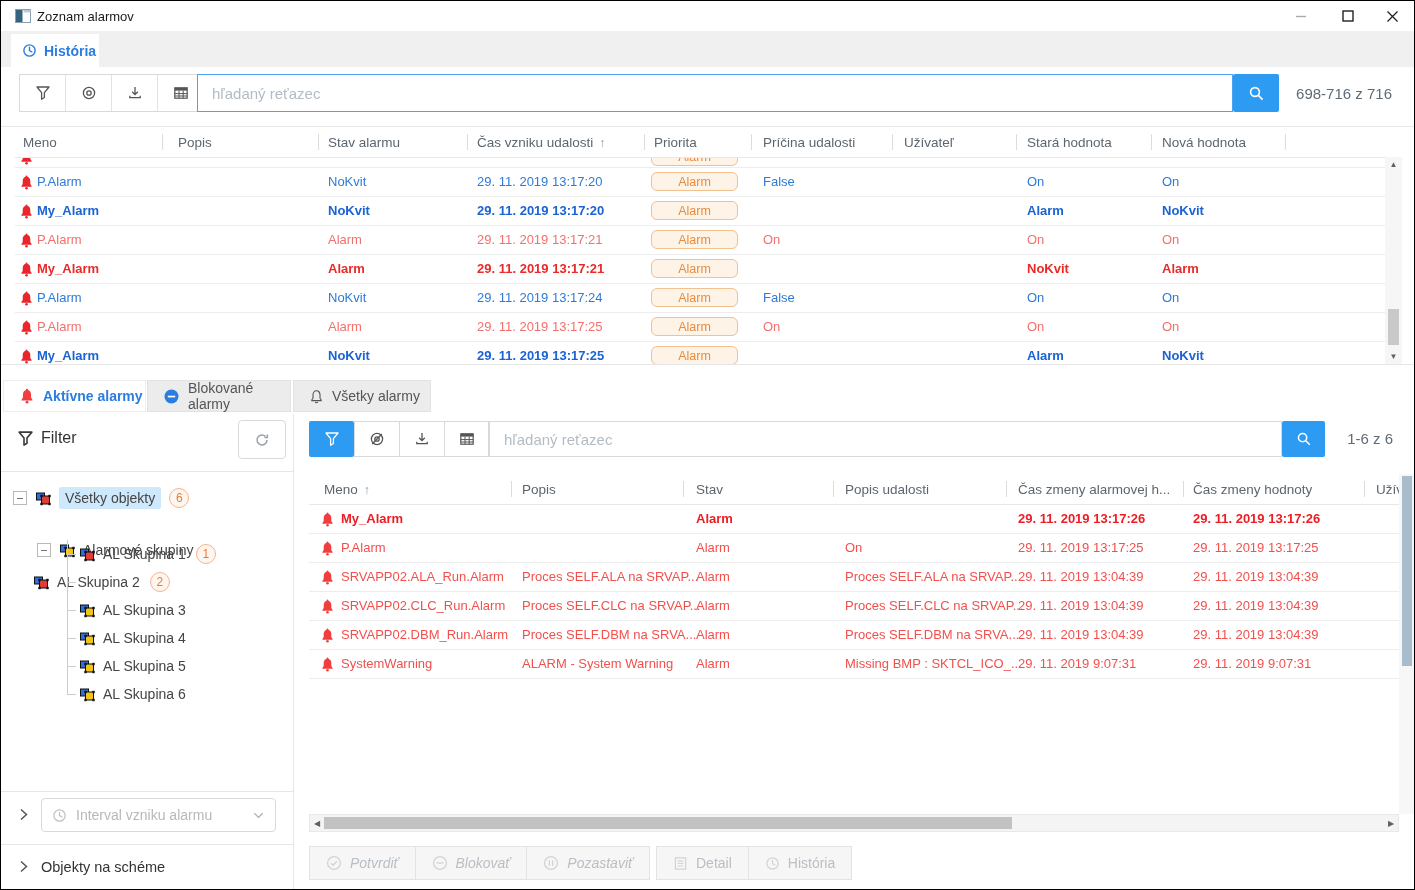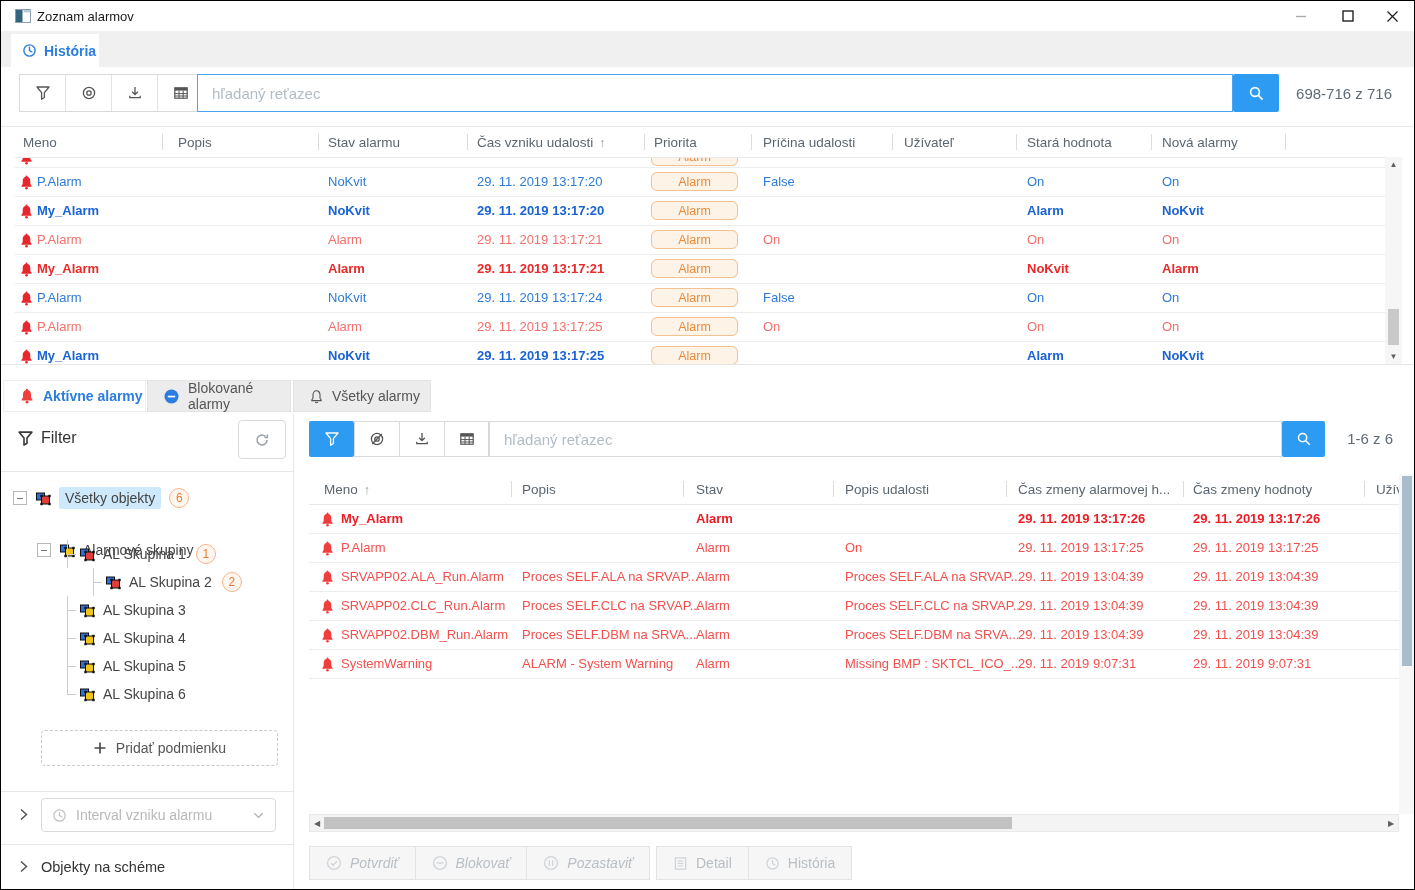--- a/index.html
+++ b/index.html
@@ -170,21 +170,21 @@
         <span class="colsep" style="left:1136px;"></span>
       <span class="colsep" style="left:1270px;"></span>
       <span class="th" style="left:8px;">Meno</span>
       <span class="th" style="left:163px;">Popis</span>
       <span class="th" style="left:313px;">Stav alarmu</span>
       <span class="th" style="left:462px;"><span>Čas vzniku udalosti</span><span class="sort">↑</span></span>
       <span class="th" style="left:639px;">Priorita</span>
       <span class="th" style="left:748px;">Príčina udalosti</span>
       <span class="th" style="left:889px;">Užívateľ</span>
       <span class="th" style="left:1012px;">Stará hodnota</span>
-      <span class="th" style="left:1147px;">Nová alarmy</span>
+      <span class="th" style="left:1147px;">Nová hodnota</span>
     </div>
     <div class="partial">
       <span class="bellpos" style="left:5px;top:-8px;color:#e8262b;">
         <svg width="13" height="15" viewBox="0 0 13 15">
             <path d="M6.5 1.8C4.1 1.8 2.7 3.7 2.7 6v3L1.4 11v.8h10.2V11L10.3 9V6c0-2.3-1.4-4.2-3.8-4.2z" fill="currentColor"></path>
             <circle cx="6.5" cy="13.3" r="1.3" fill="currentColor"></circle>
           </svg>
       </span>
       <span class="badge" style="top:-11px;">
           <i style="font-style:normal;">Alarm</i>
@@ -423,21 +423,21 @@
           <rect x="1.5" y="3" width="8" height="7" fill="#2f6fd8" stroke="#111"></rect>
           <rect class="front" x="6.5" y="6" width="8" height="8" fill="#e23c38" stroke="#111"></rect>
           <rect x="5.3" y="4.8" width="2.4" height="2.4" fill="#111"></rect>
           <rect x="13.3" y="4.8" width="2.4" height="2.4" fill="#111"></rect>
           <rect x="5.3" y="12.8" width="2.4" height="2.4" fill="#111"></rect>
           <rect x="13.3" y="12.8" width="2.4" height="2.4" fill="#111"></rect>
         </svg>
     <span class="tree-label">AL Skupina 1</span>
     <span class="count-badge" style="margin-left:10px;">1</span>
   </div>
-      <div class="tree-row" style="padding-left: 76px; box-sizing: border-box; top: 567px; margin-left: 26px;">
+      <div class="tree-row" style="padding-left: 30px; box-sizing: border-box; top: 567px;">
     <span class="conn-v"></span>
     <span class="conn-h"></span>
     <svg class="objicon" width="17" height="16" viewBox="0 0 17 16" style="margin-left: 2px;">
           <rect x="1.5" y="3" width="8" height="7" fill="#2f6fd8" stroke="#111"></rect>
           <rect class="front" x="6.5" y="6" width="8" height="8" fill="#e23c38" stroke="#111"></rect>
           <rect x="5.3" y="4.8" width="2.4" height="2.4" fill="#111"></rect>
           <rect x="13.3" y="4.8" width="2.4" height="2.4" fill="#111"></rect>
           <rect x="5.3" y="12.8" width="2.4" height="2.4" fill="#111"></rect>
           <rect x="13.3" y="12.8" width="2.4" height="2.4" fill="#111"></rect>
         </svg>
@@ -495,26 +495,20 @@
           <rect x="5.3" y="4.8" width="2.4" height="2.4" fill="#111"></rect>
           <rect x="13.3" y="4.8" width="2.4" height="2.4" fill="#111"></rect>
           <rect x="5.3" y="12.8" width="2.4" height="2.4" fill="#111"></rect>
           <rect x="13.3" y="12.8" width="2.4" height="2.4" fill="#111"></rect>
         </svg>
     <span class="tree-label">AL Skupina 6</span>
 
   </div>
     </div>
 
-  <div class="ghost-btn" style="left:40px;top:729px;width:235px;height:34px;">
-    <svg width="14" height="14" viewBox="0 0 14 14">
-        <path d="M7 1.5v11M1.5 7h11" stroke="#444" stroke-width="1.6"></path>
-      </svg>
-    <span>Pridať podmienku</span>
-  </div>
   <div class="sideline" style="top:790px;"></div>
 
   <span class="abs" style="left:16px;top:806px;">
       <svg width="13" height="15" viewBox="0 0 13 15">
         <path d="M4 2.5l5.5 5L4 12.5" fill="none" stroke="#555" stroke-width="1.5"></path>
       </svg>
     </span>
   <div class="combo" style="left:40px;top:797px;width:235px;height:34px;">
     <svg width="15" height="15" viewBox="0 0 16 16">
         <circle cx="8" cy="8" r="6" fill="none" stroke="#c3c3c3" stroke-width="1.4"></circle>

